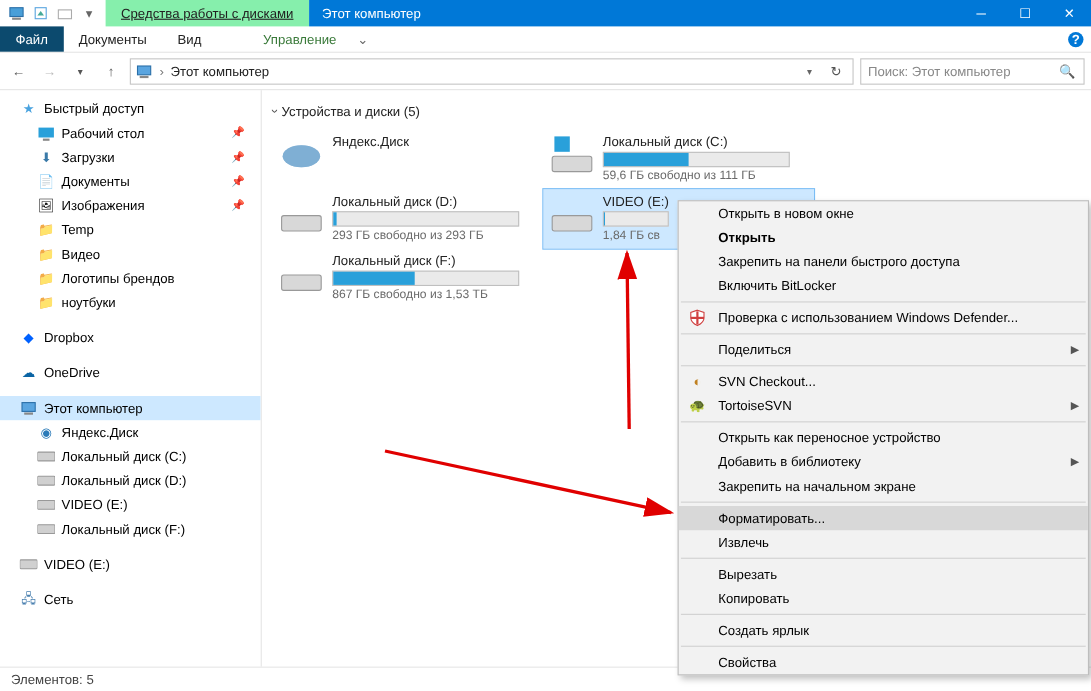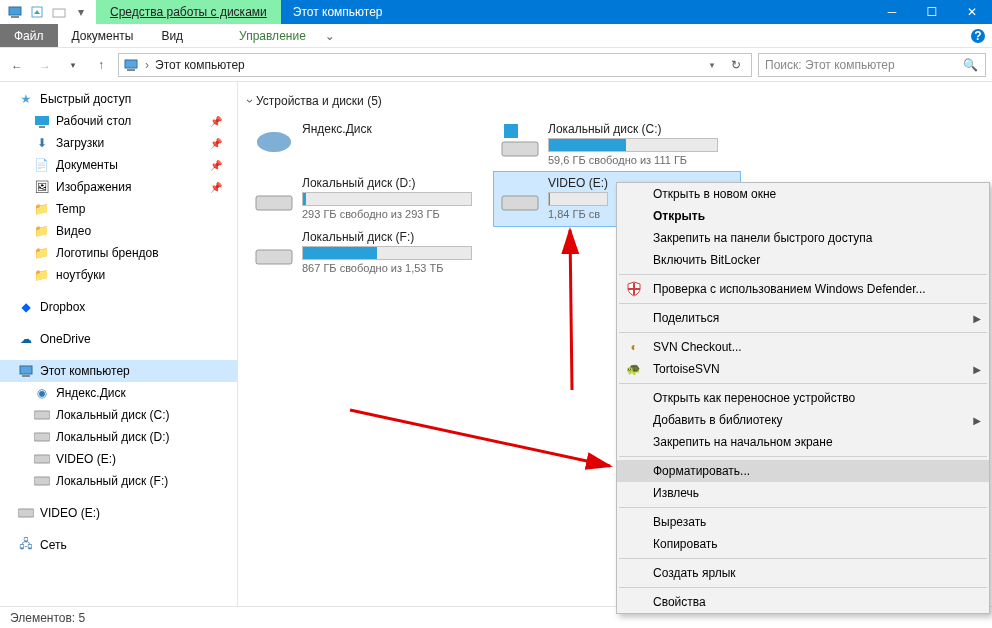--- a/index.html
+++ b/index.html
@@ -6,32 +6,32 @@
 body { width: 992px; height: 628px; background: #fff; position: relative; overflow: hidden; }
 .titlebar { height: 24px; background: #fff; display: flex; align-items: stretch; }
 .qat { display: flex; align-items: center; gap: 4px; padding: 0 6px; }
 .qat .qicon { width: 18px; height: 18px; display: flex; align-items: center; justify-content: center; background:#fff; }
 .ribbon-tab { background:#86efac; color:#222; display:flex; align-items:center; justify-content:center; padding:0 14px; font-size:12px;text-decoration:underline; }
 .title-main { background:#0078d7; flex:1; color:#fff; display:flex; align-items:center; padding-left:12px; }
 .title-main span { flex:1; }
 .winbtn { width:40px; height:24px; display:flex; align-items:center; justify-content:center; color:#fff; }
 .winbtn.close { background:transparent; }
 .menubar { height:24px; display:flex; align-items:stretch; border-bottom:1px solid #e5e5e5; }
-.menubar .file { background:#737373; color:#fff; padding:0 14px; display:flex; align-items:center; }
+.menubar .file { background:#0c4a6e; color:#fff; padding:0 14px; display:flex; align-items:center; }
 .menubar .mitem { padding:0 14px; display:flex; align-items:center; color:#222; }
 .menubar .manage { color:#3a7a3a; padding:12px 14px; display:flex; align-items:center; margin-left:28px; }
 .menubar .help { margin-left:auto; width:28px; display:flex; align-items:center; justify-content:center; }
 .menubar .chev { width:20px; display:flex; align-items:center; justify-content:center; color:#666; }
 .navbar { height:34px; display:flex; align-items:center; padding:4px 6px; gap:6px; border-bottom:1px solid #e5e5e5; }
 .navbtn { width:22px; height:22px; display:flex; align-items:center; justify-content:center; color:#555; }
 .navbtn.disabled { color:#bbb; }
 .addr { flex:1; height:24px; border:1px solid #c5c5c5; display:flex; align-items:center; padding:0 4px; gap:6px; }
 .addr .sep { color:#777; }
 .addr-actions { display:flex; align-items:center; gap:2px; margin-left:auto; }
-.search { width:228px; height:24px; border:1px solid #c5c5c5; display:flex; align-items:center; padding:0 6px; color:#888; gap:6px; }
+.search { width:204px; height:24px; border:1px solid #c5c5c5; display:flex; align-items:center; padding:0 6px; color:#888; gap:6px; }
 .body { display:flex; height: calc(628px - 24px - 24px - 34px - 22px); }
 .sidebar { width:238px; border-right:1px solid #e5e5e5; padding:6px 0; overflow:hidden; }
 .tree-item { height:22px; display:flex; align-items:center; padding-left:18px; gap:6px; position:relative; }
 .tree-item.child { padding-left:34px; }
 .tree-item.selected { background:#cde8ff; }
 .tree-item .pin { position:absolute; right:14px; color:#aaa; font-size:10px; }
 .icn { width:16px; height:16px; display:inline-flex; align-items:center; justify-content:center; }
 .main { flex:1; padding:8px 10px; position:relative; }
 .group-header { display:flex; align-items:center; gap:4px; color:#222; margin:4px 0 10px 0; }
 .group-header .chevg { color:#555; transform:rotate(90deg); display:inline-block; }

